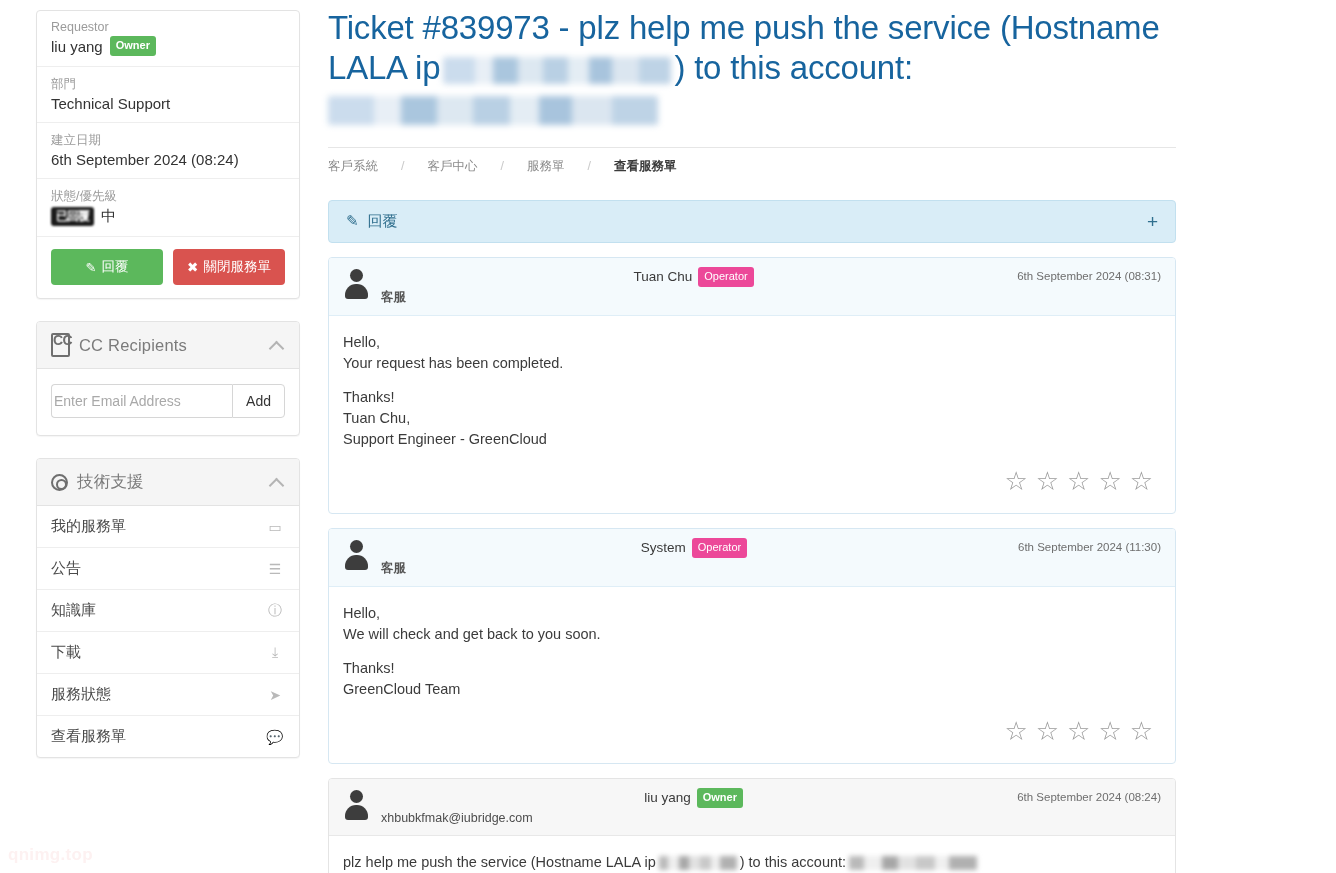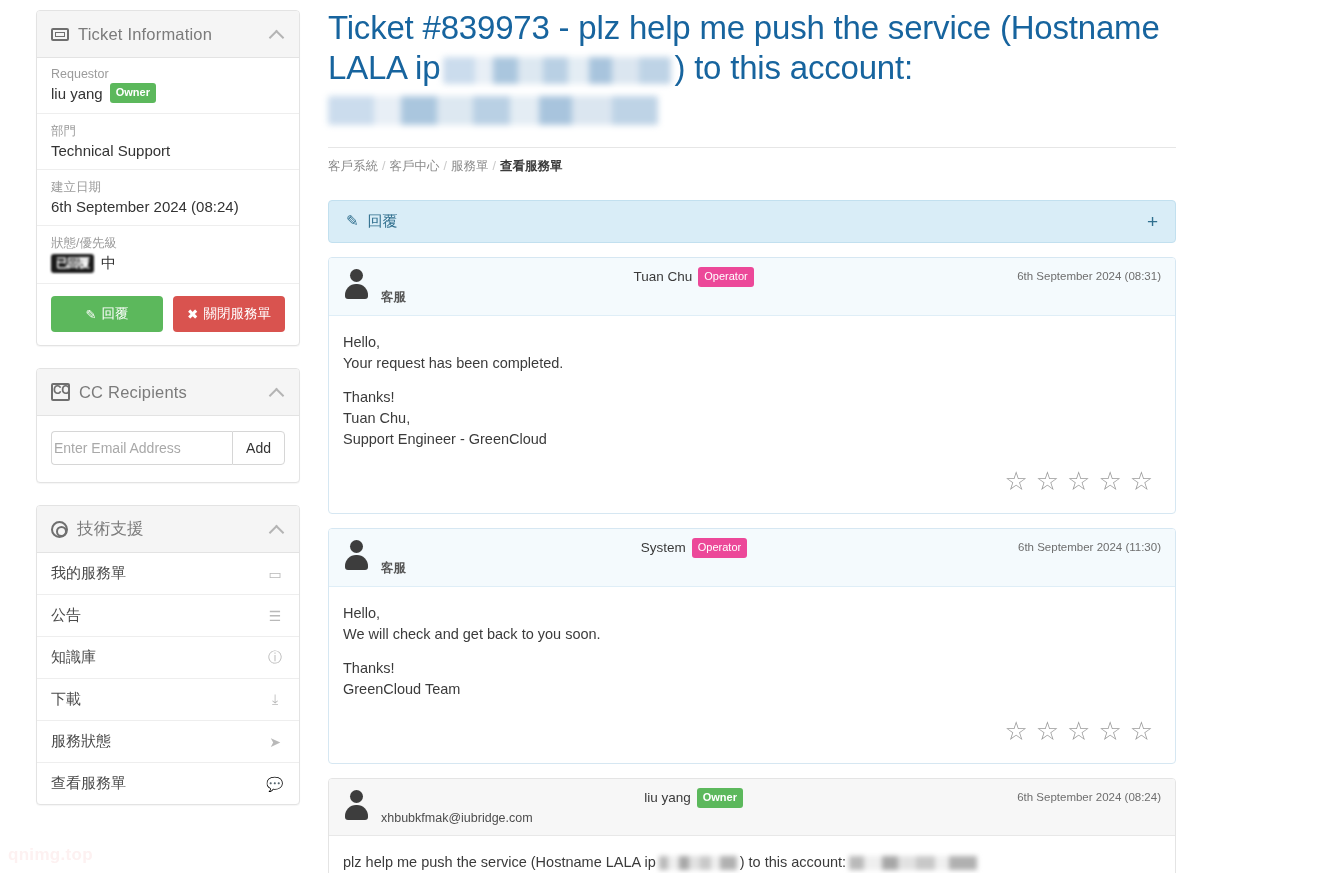--- a/index.html
+++ b/index.html
@@ -47,22 +47,22 @@
   }
   .ticket-icon {
     width: 18px; height: 13px; border: 2px solid #6f6f6f; border-radius: 2px;
     position: relative; display: inline-block;
   }
   .ticket-icon::after{
     content:""; position:absolute; left:2px; top:2px; right:2px; bottom:2px;
     border: 1px solid #6f6f6f;
   }
   .cc-icon {
-    width: 19px; height: 18px; border: 2px solid #6f6f6f; border-radius: 2px;
-    font-size: 12px; line-height: 10px; text-align: center; color: #6f6f6f;
+    width: 19px; height: 24px; border: 2px solid #6f6f6f; border-radius: 2px;
+    font-size: 14px; line-height: 10px; text-align: center; color: #6f6f6f;
     font-weight: bold; letter-spacing: -.5px; display:inline-block;
   }
   .life-icon {
     width: 17px; height: 17px; border: 2px solid #6f6f6f; border-radius: 50%;
     position: relative; display:inline-block;
   }
   .life-icon::before{
     content:""; position:absolute; left:3px; top:3px; width:7px; height:7px;
     border: 2px solid #6f6f6f; border-radius: 50%;
   }
@@ -125,21 +125,21 @@
     margin: 0 0 6px 0; letter-spacing: -.2px;
   }
   .redact {
     display: inline-block; vertical-align: middle;
     background: linear-gradient(90deg,#cbdced 0 14%,#e8eff6 14% 22%,#aac6de 22% 33%,#dde8f1 33% 44%,#b9d0e4 44% 55%,#e4edf4 55% 64%,#a8c4dd 64% 74%,#dbe6f0 74% 86%,#bed3e6 86% 100%);
     filter: blur(3.2px); border-radius: 2px;
   }
   .redact-title1 { width: 228px; height: 27px; margin: 0 3px; }
   .redact-title2 { width: 330px; height: 29px; }
   .breadcrumb-wrap { border-top: 1px solid #e6e6e6; padding-top: 10px; margin-top: 18px; }
-  .breadcrumb { font-size: 12.5px; color: #8a8a8a; display: flex; gap: 4px; align-items:center;}
+  .breadcrumb { font-size: 12.5px; color: #8a8a8a; display: flex; gap: 23px; align-items:center;}
   .crumb { color: #8a8a8a; text-decoration: none; cursor: pointer; }
   .crumb.active { color: #3b3b3b; font-weight: 700; }
   .crumb-sep { color: #c9c9c9; }
 
   .reply-bar {
     margin-top: 25px;
     background: #d9edf7; border: 1px solid #c2e0ef; border-radius: 4px;
     padding: 11px 17px; display: flex; align-items: center;
     color: #31708f; font-size: 15px; cursor: pointer;
   }
@@ -189,25 +189,20 @@
   }
 </style>
 </head>
 <body>
 
 <div class="page">
 
   <div class="sidebar">
 
     <div class="panel">
-      <div class="panel-head">
-        <span class="ticket-icon"></span>
-        <span class="panel-title">Ticket Information</span>
-        <span class="chev"></span>
-      </div>
 
       <div class="info-row">
         <div class="info-label">Requestor</div>
         <div class="info-value">
           <span>liu yang</span>
           <span class="badge badge-owner">Owner</span>
         </div>
       </div>
 
       <div class="info-row">

